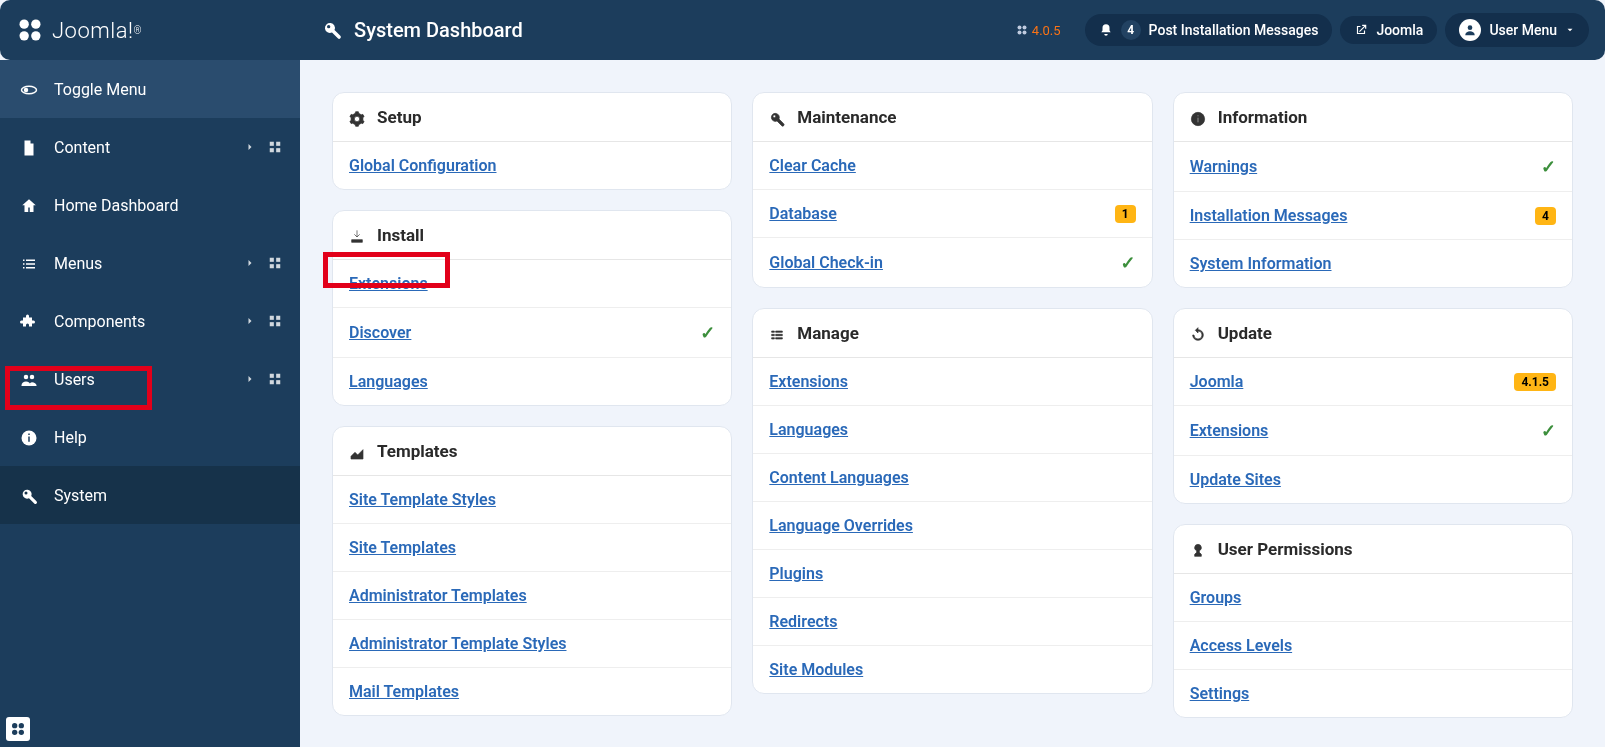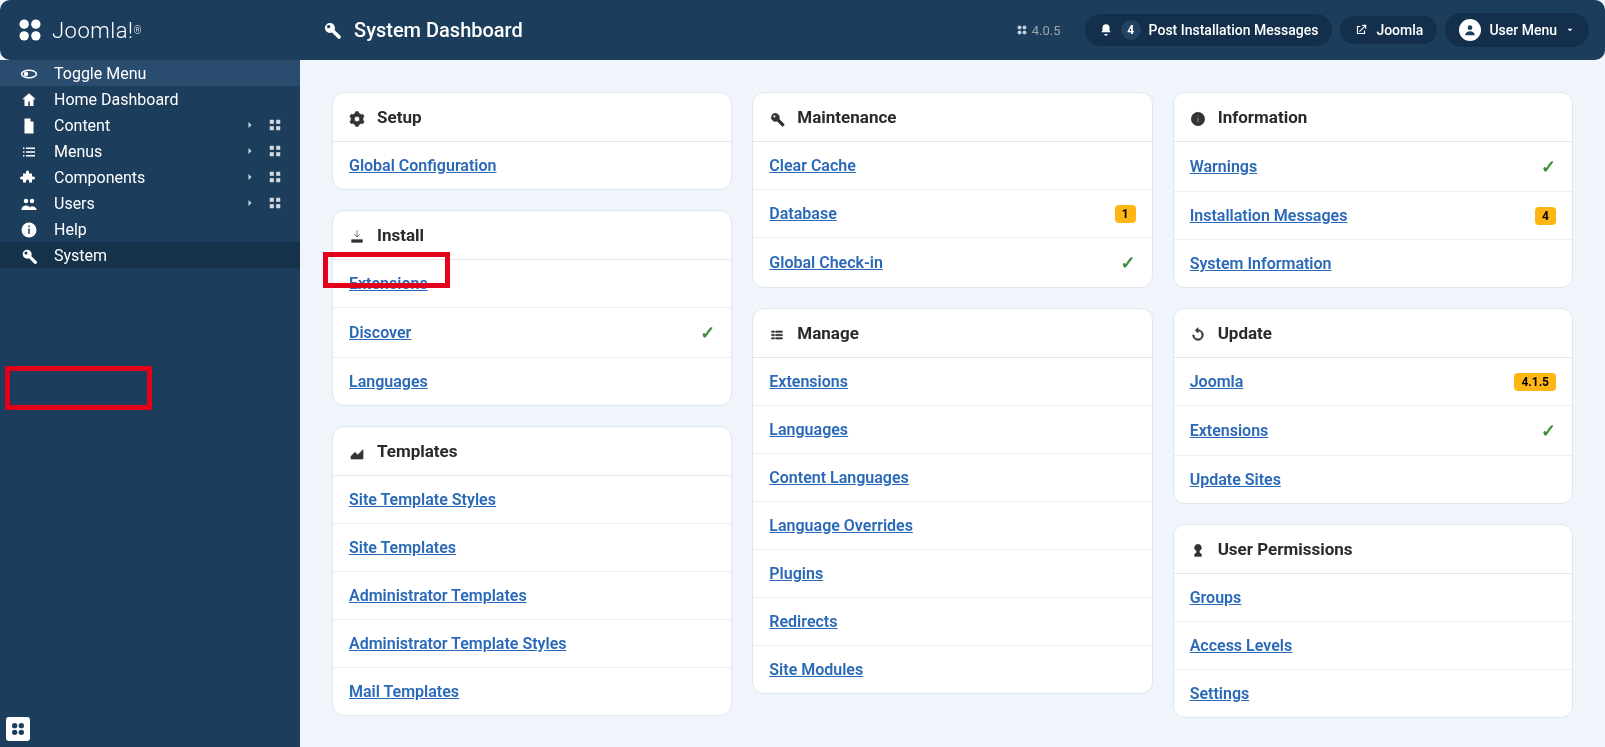--- a/index.html
+++ b/index.html
@@ -3,27 +3,27 @@
 <meta charset="utf-8">
 <style>
 * { margin: 0; padding: 0; box-sizing: border-box; font-family: -apple-system, BlinkMacSystemFont, "Segoe UI", Roboto, sans-serif; }
 body { background: #f0f4fb; overflow: hidden; }
 .topbar { height: 60px; background: #1c3d5c; display: flex; align-items: center; padding: 0 16px; color: #fff; border-radius: 10px; }
 .logo { display: flex; align-items: center; font-size: 22px; font-weight: 300; letter-spacing: 0.5px; }
 .logo-icon { width: 28px; height: 28px; margin-right: 8px; }
 .page-title { margin-left: 180px; display: flex; align-items: center; font-size: 20px; font-weight: 500; }
 .wrench-title { margin-right: 12px; }
 .spacer { flex: 1; }
-.version { color: #a3a3a3; font-size: 13px; margin-right: 16px; display: flex; align-items: center; gap: 4px; }
+.version { color: #f97316; font-size: 13px; margin-right: 16px; display: flex; align-items: center; gap: 4px; }
 .pill { background: #132f4c; border-radius: 20px; padding: 6px 14px; margin-left: 8px; font-size: 14px; font-weight: 500; display: flex; align-items: center; gap: 8px; cursor: pointer; }
 .pill .badge-inline { background: #224262; border-radius: 50%; width: 20px; height: 20px; display: inline-flex; align-items: center; justify-content: center; font-size: 12px; font-weight: 700; }
 .pill .icon-circle { background: #fff; color: #1c3d5c; border-radius: 50%; width: 22px; height: 22px; display: inline-flex; align-items: center; justify-content: center; }
 .layout { display: flex; height: calc(100vh - 60px); }
 .sidebar { width: 300px; background: #1c3d5c; color: #fff; display: flex; flex-direction: column; position: relative; }
-.sidebar-item { display: flex; align-items: center; padding: 0 18px; height: 26px; font-size: 16px; cursor: pointer; position: relative; }
+.sidebar-item { display: flex; align-items: center; padding: 0 18px; height: 58px; font-size: 16px; cursor: pointer; position: relative; }
 .sidebar-item.toggle { background: #2a4c6e; }
 .sidebar-item.active { background: #16324a; }
 .sidebar-item .si-icon { width: 22px; margin-right: 14px; text-align: center; }
 .sidebar-item .si-label { flex: 1; }
 .sidebar-item .chev { margin-right: 12px; opacity: 0.8; }
 .sidebar-item .grid-icon { opacity: 0.8; }
 .red-box { position: absolute; border: 5px solid #e2001a; pointer-events: none; }
 .rb-system { left: 5px; top: 306px; width: 147px; height: 44px; }
 .sidebar-footer { margin-top: auto; padding: 6px; }
 .mini-logo { width: 24px; height: 24px; background: #fff; border-radius: 3px; display: flex; align-items: center; justify-content: center; color: #1c3d5c; }
@@ -105,38 +105,38 @@
         <svg width="18" height="18" viewBox="0 0 24 24" fill="#fff">
             <ellipse cx="12" cy="12" rx="10" ry="5" fill="none" stroke="#fff" stroke-width="2"></ellipse>
             <circle cx="8" cy="12" r="3"></circle>
           </svg>
       </span>
       <span class="si-label">Toggle Menu</span>
     </div>
     <div id="sidebar-items">
         <div class="sidebar-item">
           <span class="si-icon"><svg width="18" height="18" viewBox="0 0 24 24" fill="#fff">
-              <path d="M12 3l9 8h-3v9h-5v-6h-2v6H6v-9H3z"></path>
-            </svg></span>
-          <span class="si-label">Home Dashboard</span>
-        </div>
-        <div class="sidebar-item">
-          <span class="si-icon"><svg width="18" height="18" viewBox="0 0 24 24" fill="#fff">
               <path d="M6 2h8l4 4v16H6V2zm8 0v4h4"></path>
             </svg></span>
           <span class="si-label">Content</span>
           <svg class="chev" width="12" height="12" viewBox="0 0 24 24" fill="#fff">
             <path d="M9 6l6 6-6 6z"></path>
           </svg>
           <svg class="grid-icon" width="14" height="14" viewBox="0 0 24 24" fill="#fff">
             <rect x="3" y="3" width="7" height="7"></rect>
             <rect x="14" y="3" width="7" height="7"></rect>
             <rect x="3" y="14" width="7" height="7"></rect>
             <rect x="14" y="14" width="7" height="7"></rect>
           </svg>
+        </div>
+        <div class="sidebar-item">
+          <span class="si-icon"><svg width="18" height="18" viewBox="0 0 24 24" fill="#fff">
+              <path d="M12 3l9 8h-3v9h-5v-6h-2v6H6v-9H3z"></path>
+            </svg></span>
+          <span class="si-label">Home Dashboard</span>
         </div>
         <div class="sidebar-item">
           <span class="si-icon"><svg width="18" height="18" viewBox="0 0 24 24" fill="#fff">
               <path d="M4 6h2v2H4zm4 0h12v2H8zM4 11h2v2H4zm4 0h12v2H8zM4 16h2v2H4zm4 0h12v2H8z"></path>
             </svg></span>
           <span class="si-label">Menus</span>
           <svg class="chev" width="12" height="12" viewBox="0 0 24 24" fill="#fff">
             <path d="M9 6l6 6-6 6z"></path>
           </svg>
           <svg class="grid-icon" width="14" height="14" viewBox="0 0 24 24" fill="#fff">

